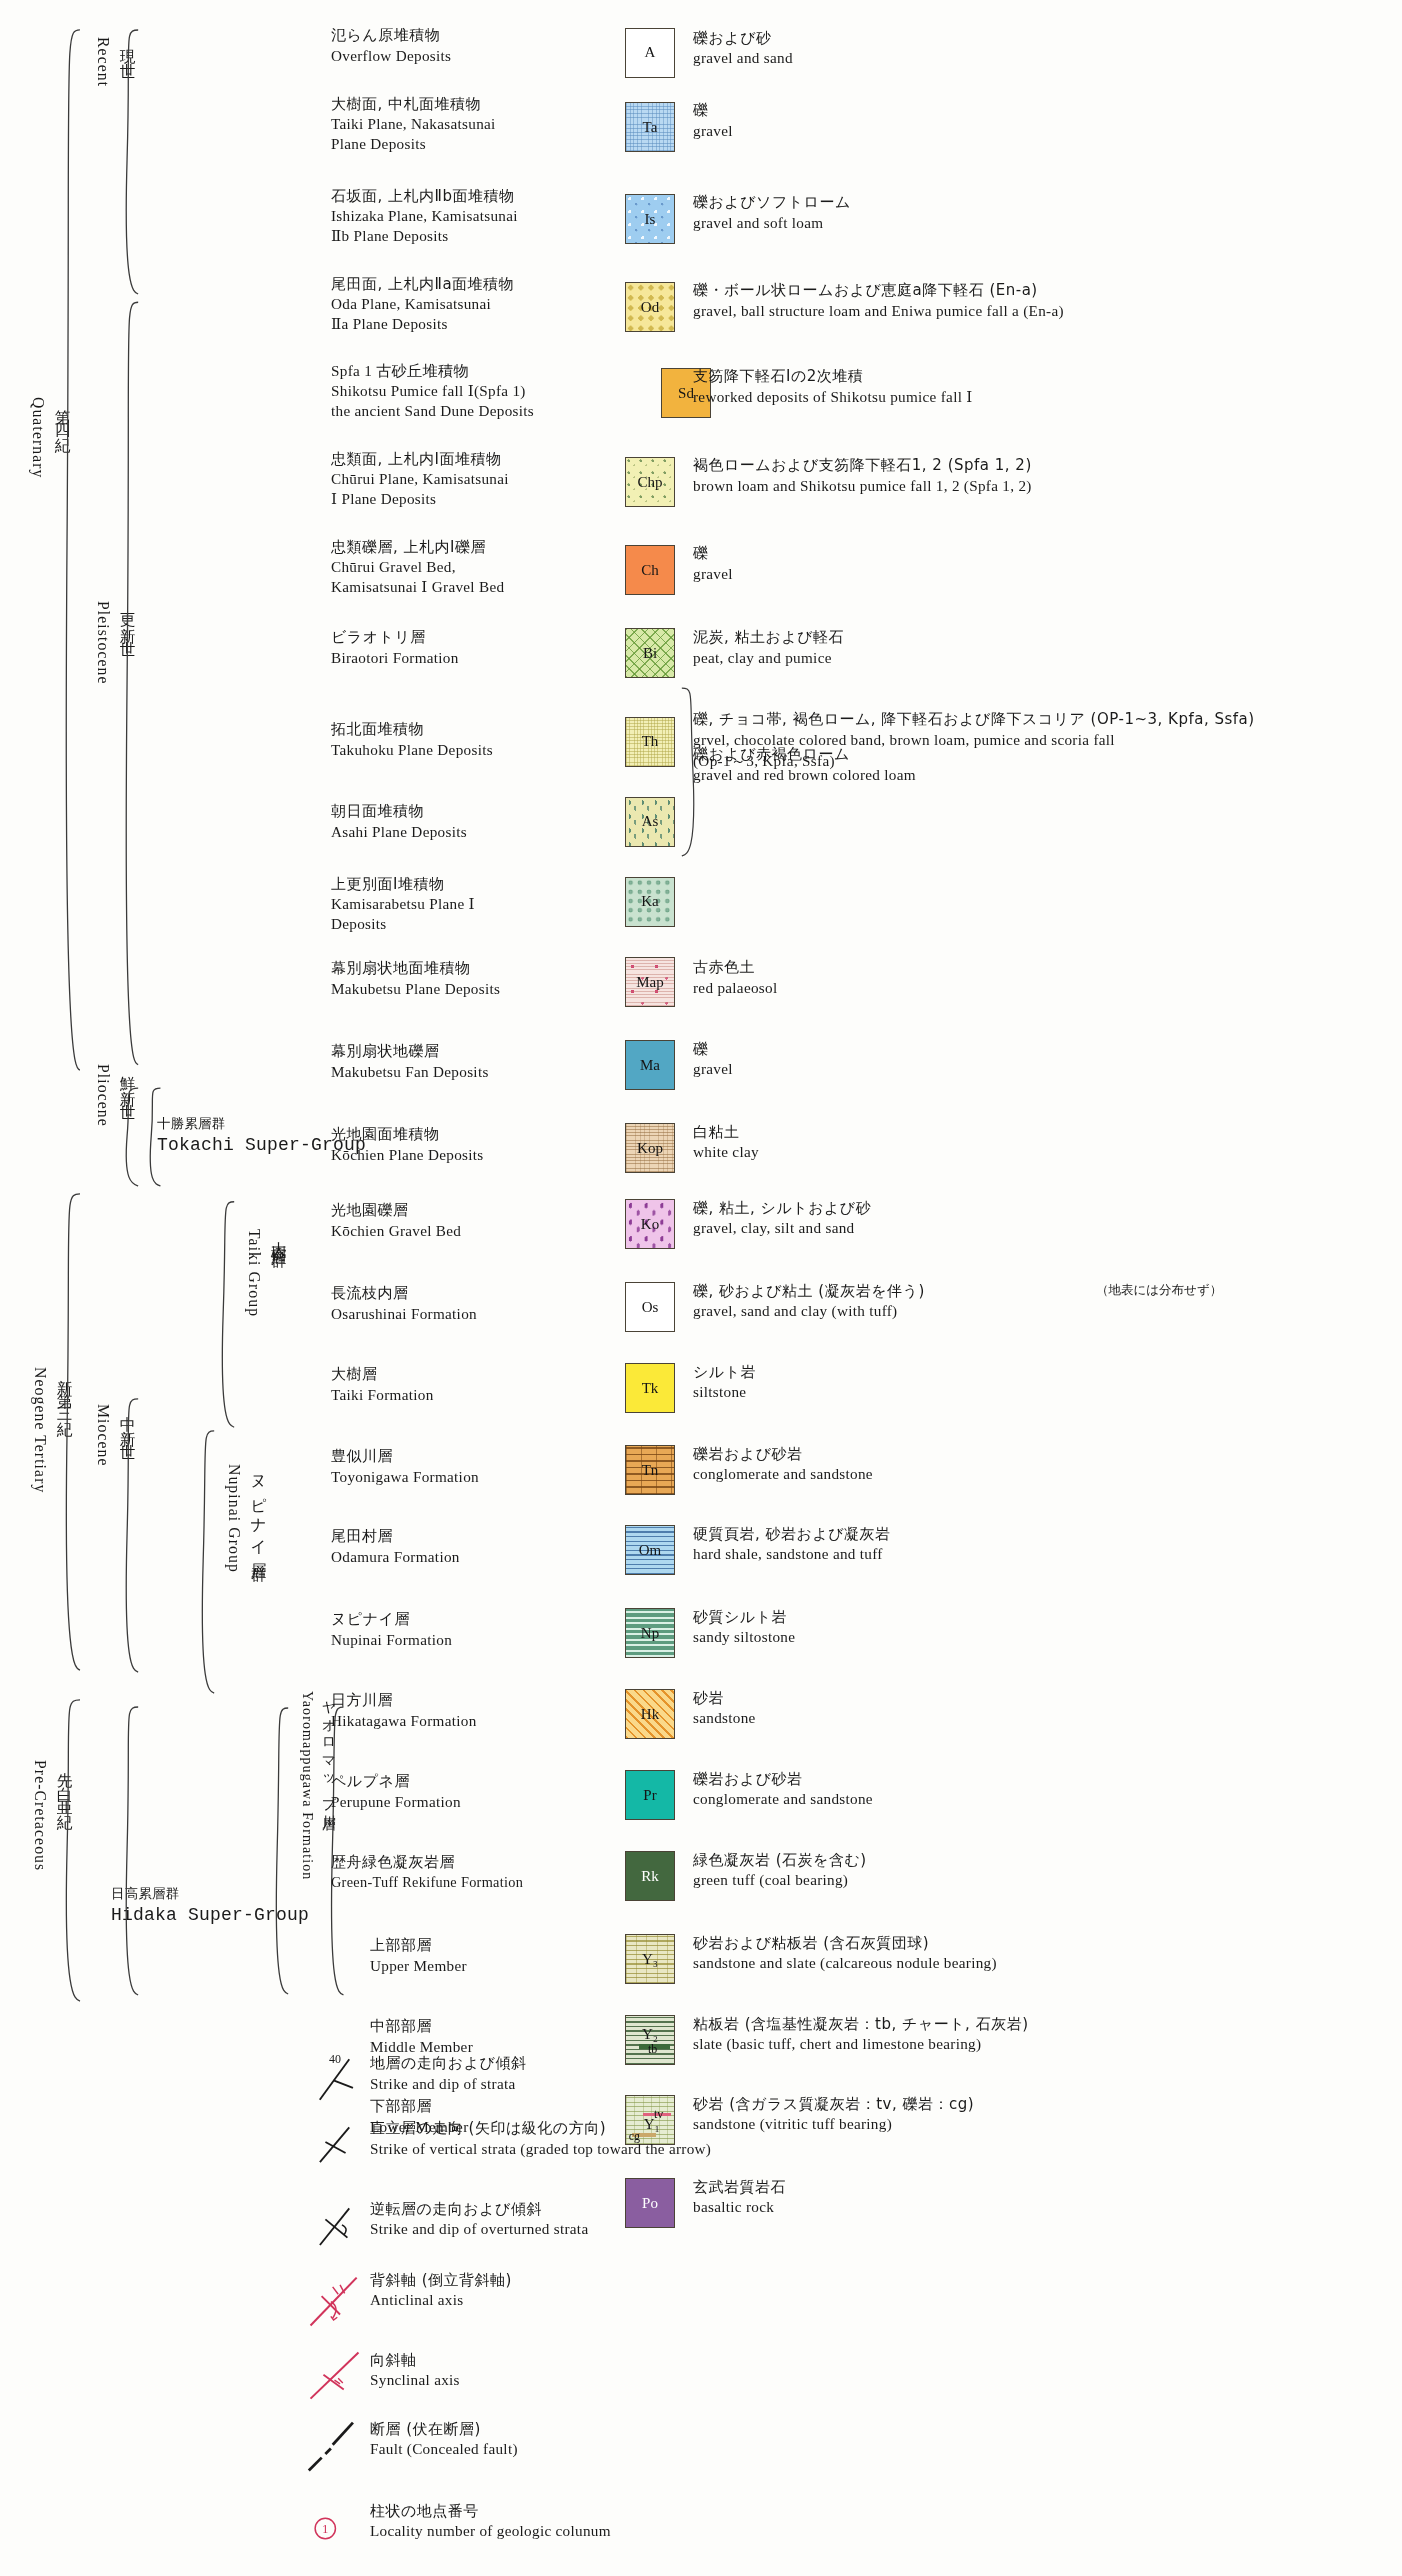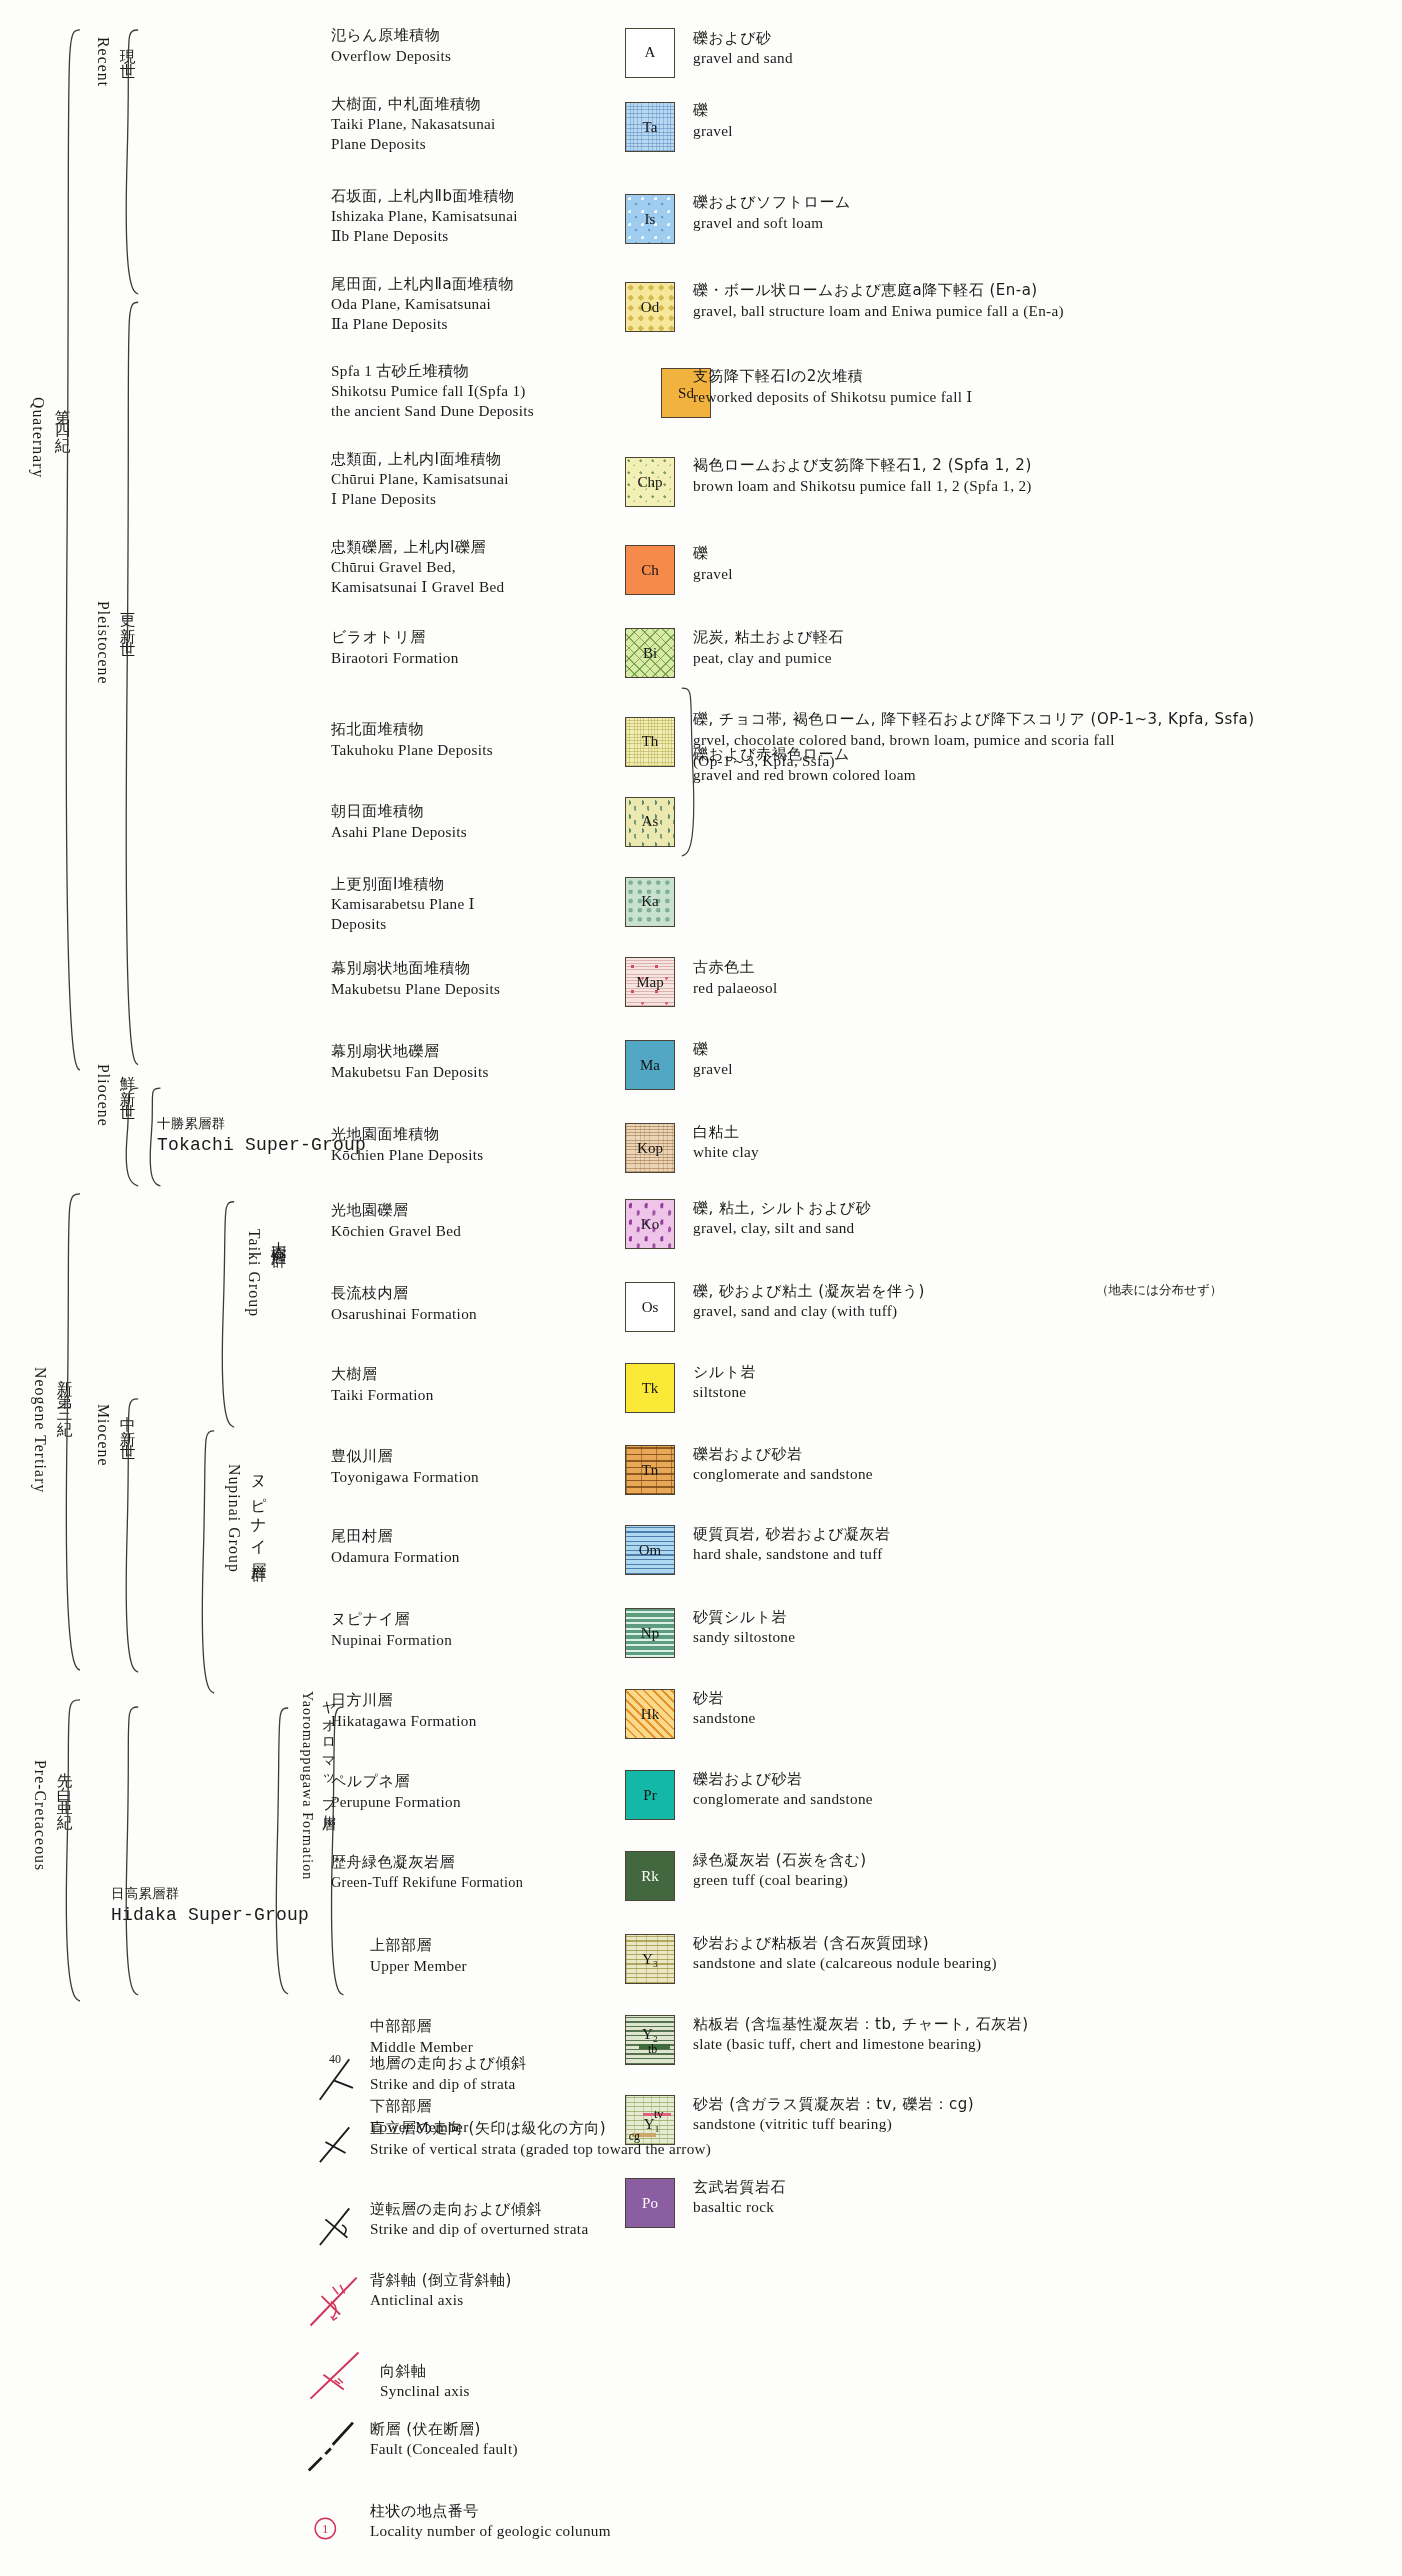--- a/index.html
+++ b/index.html
@@ -757,21 +757,21 @@
   </div>
 
   <div class="sym-row" style="top:2338px;">
     <div class="sym-glyph" style="top:9.2px;">
       <svg width="83" height="59" viewBox="0 0 90 64">
         <line x1="6" y1="56" x2="58" y2="6" stroke="#d1345b" stroke-width="2.2"></line>
         <line x1="20" y1="30" x2="42" y2="46" stroke="#d1345b" stroke-width="2"></line>
         <path d="M32 36 l6 4 M36 34 l5 5" stroke="#d1345b" stroke-width="1.5"></path>
       </svg>
     </div>
-    <div class="sym-text" style="top:23px;margin-left:10px;">
+    <div class="sym-text" style="top:12px;">
       <span class="jp">向斜軸</span>
       <span class="en">Synclinal axis</span>
     </div>
   </div>
 
   <div class="sym-row" style="top:2413px;">
     <div class="sym-glyph" style="top:5.5px;">
       <svg width="83" height="57" viewBox="0 0 90 62">
         <line x1="30" y1="28" x2="52" y2="4" stroke="#1a1a1a" stroke-width="3"></line>
         <line x1="22" y1="38" x2="28" y2="32" stroke="#1a1a1a" stroke-width="3"></line>

